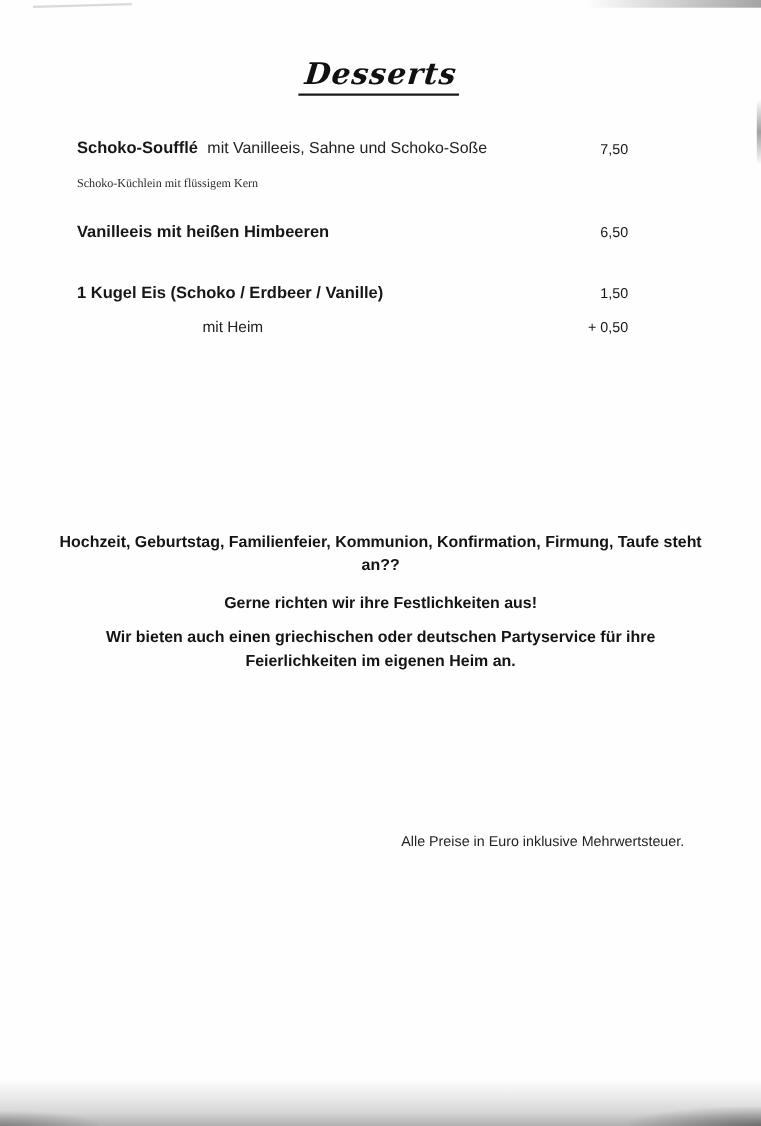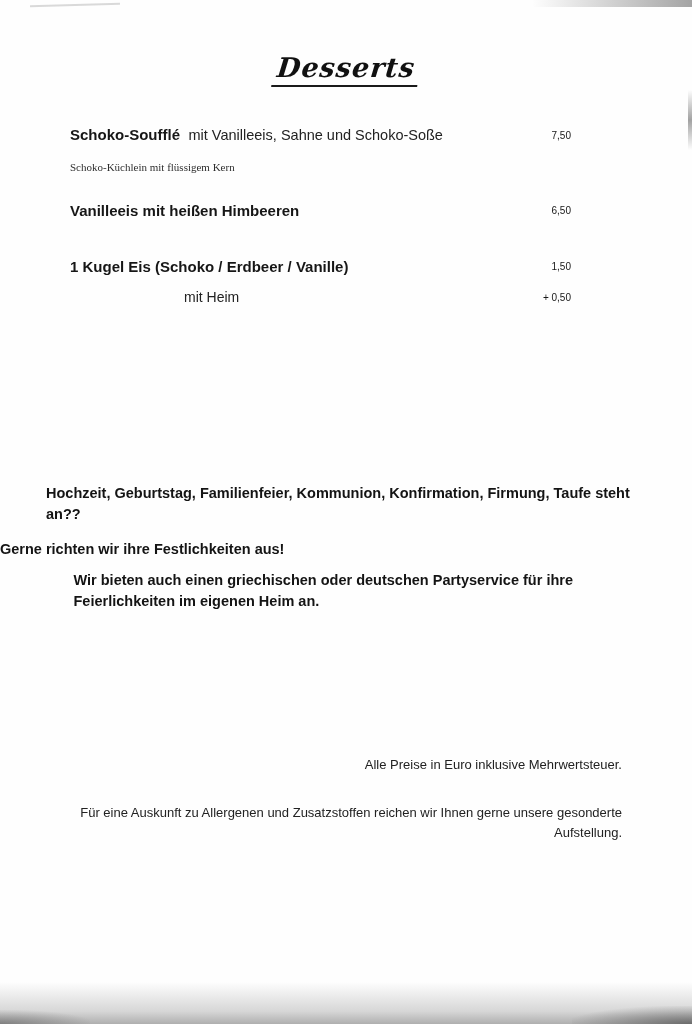--- a/index.html
+++ b/index.html
@@ -66,40 +66,41 @@
   
   .menu-row {
     position: absolute;
     left: 70px; right: 121px;
     display: flex;
     justify-content: space-between;
     align-items: center;
   }
   .item-name { font-weight: bold; font-size: 15px; color: #161616; }
   .item-desc { font-weight: normal; font-size: 14.5px; color: #222; }
-  .item-price { font-size: 10px; color: #161616; white-space: nowrap; }
+  .item-price { font-size: 13px; color: #161616; white-space: nowrap; }
   .item-note {
     position: absolute;
     left: 70px;
     font-size: 11px;
     color: #2e2e2e;
   }
   .sub-row { left: 184px; }
   .sub-name { font-size: 14px; font-weight: normal; color: #222; }
 
   .row-item1 { top: 126px; }
   .row-note1 { top: 161px; font-family: Liberation Serif, serif; }
   .row-item2 { top: 202px; }
   .row-item3 { top: 258px; }
   .row-sub3  { top: 289px; }
 
   
   .promo {
     position: absolute;
     top: 483px; left: 0; right: 0;
+    text-align: center;
     color: #141414;
   }
   .promo-heading {
     margin: 0 auto;
     max-width: 600px;
     font-weight: bold;
     font-size: 14.5px;
     line-height: 1.45;
   }
   .promo-line2 {
@@ -170,16 +171,15 @@
   </div>
 
   <div class="promo">
     <div class="promo-heading">Hochzeit, Geburtstag, Familienfeier, Kommunion, Konfirmation, Firmung, Taufe steht an??</div>
     <div class="promo-line2">Gerne richten wir ihre Festlichkeiten aus!</div>
     <div class="promo-line3">Wir bieten auch einen griechischen oder deutschen Partyservice für ihre Feierlichkeiten im eigenen Heim an.</div>
   </div>
 
   <div class="footer">
     <div class="footer-line1">Alle Preise in Euro inklusive Mehrwertsteuer.</div>
-    <div class="footer-line2">Für eine Auskunft zu Allergenen und Zusatzstoffen reichen wir Ihnen gerne unsere gesonderte Aufstellung.</div>
   </div>
 
 </div>
 
 </body></html>

